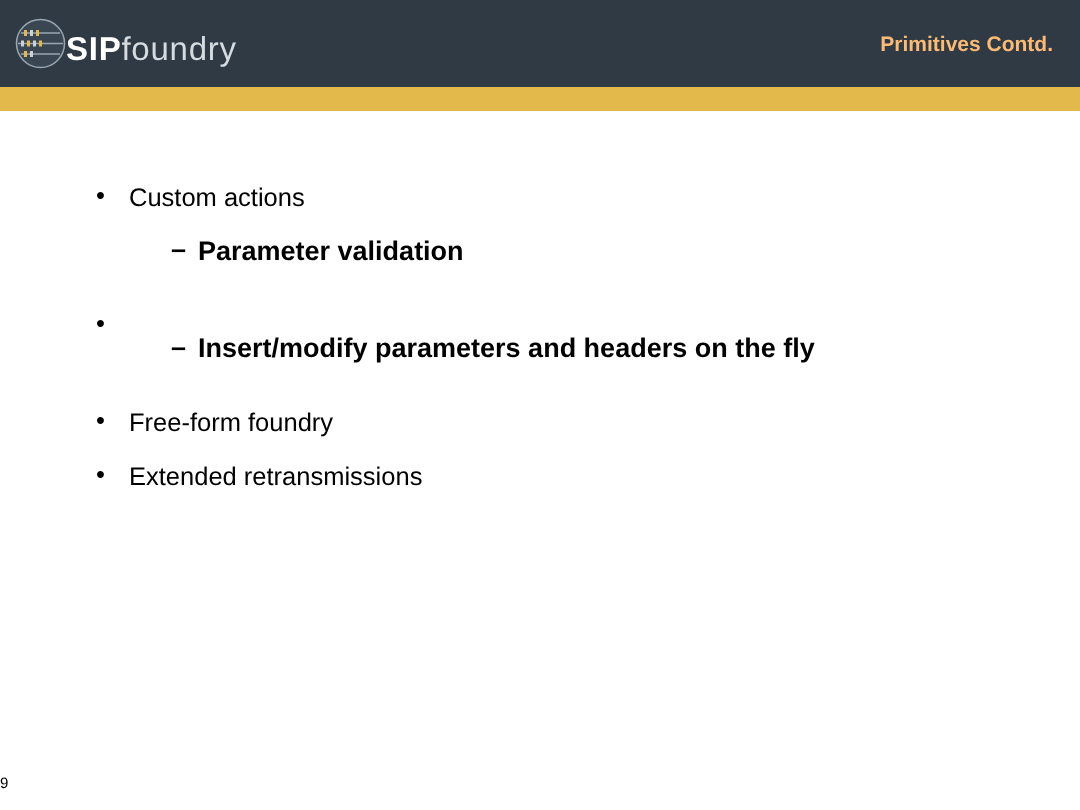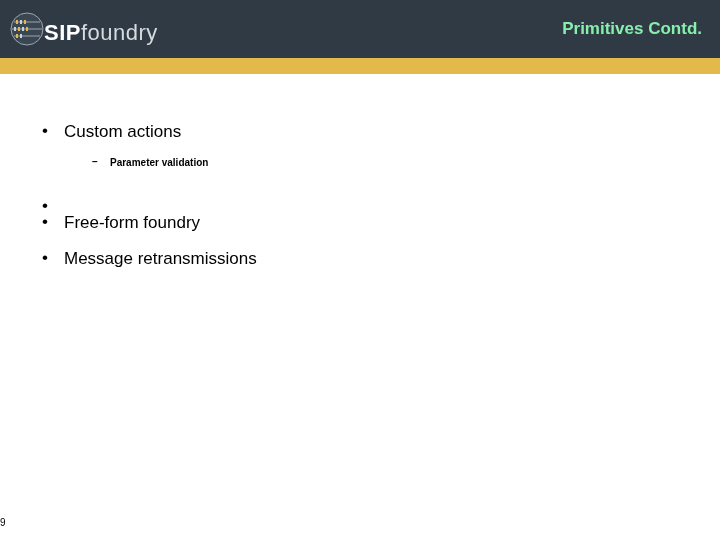--- a/index.html
+++ b/index.html
@@ -28,31 +28,31 @@
     gap: 0;
   }
   .logo-text {
     font-size: 22px;
     font-weight: bold;
     letter-spacing: 0.5px;
   }
   .logo-sip { color: #ffffff; font-weight: 800; }
   .logo-foundry { color: #d5dbe0; font-weight: 400; }
   .slide-title {
-    color: #86efac;
-    font-size: 17px;
+    color: #fdba74;
+    font-size: 14px;
     font-weight: bold;
   }
   .accent-bar {
     width: 100%;
     height: 16px;
     background: #e2b94a;
   }
   .content {
-    padding: 44px 28px 0 42px;
+    padding: 44px 28px 0 64px;
     color: #000000;
   }
   ul.lvl1 {
     list-style: none;
     margin: 0;
     padding: 0;
   }
   ul.lvl1 > li {
     font-size: 17px;
     font-weight: 400;
@@ -66,21 +66,21 @@
     left: 0;
     top: 3px;
     font-size: 17px;
   }
   ul.lvl2 {
     list-style: none;
     margin: 12px 0 4px 0;
     padding: 0 0 0 28px;
   }
   ul.lvl2 > li {
-    font-size: 10px;
+    font-size: 18px;
     font-weight: bold;
     padding: 3px 0 3px 18px;
     position: relative;
     margin-bottom: 10px;
   }
   ul.lvl2 > li::before {
     content: "–";
     position: absolute;
     left: 0;
     top: 2px;
@@ -122,23 +122,26 @@
 
 <div class="content">
   <ul class="lvl1">
     <li>
       <span>Custom actions</span>
       <ul class="lvl2">
         <li><span>Parameter validation</span></li>
       </ul>
     </li>
     <li>
+      <ul class="lvl2">
+        <li><span>Insert/modify parameters and headers on the fly</span></li>
+      </ul>
     </li>
     <li>
       <span>Free-form foundry</span>
     </li>
     <li>
-      <span>Message retransmissions</span>
+      <span>Extended retransmissions</span>
     </li>
   </ul>
 </div>
 
 <div class="page-num">9</div>
 
 </body></html>

